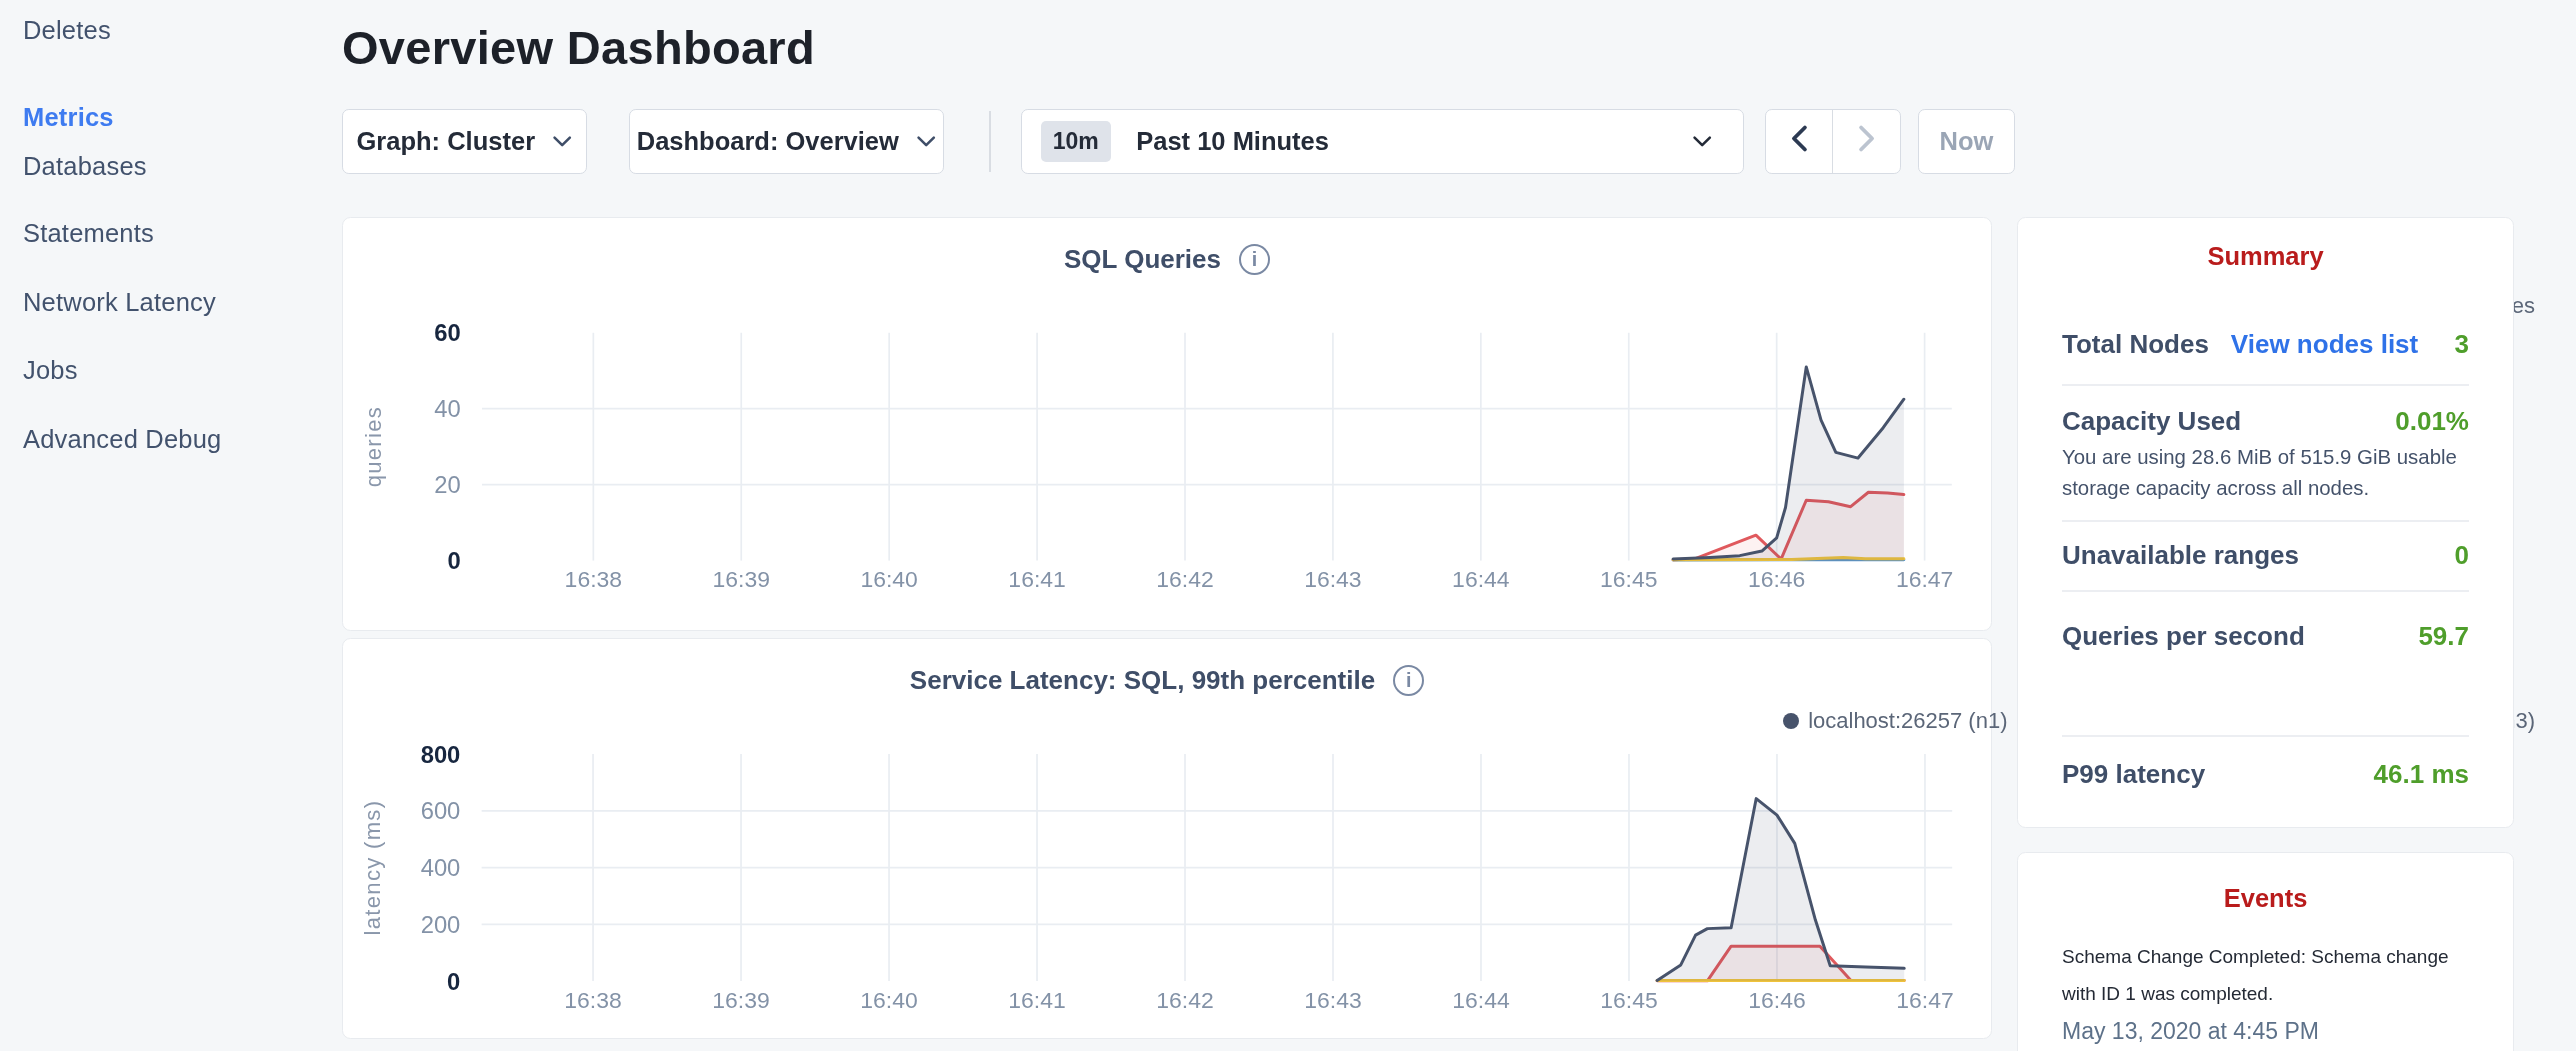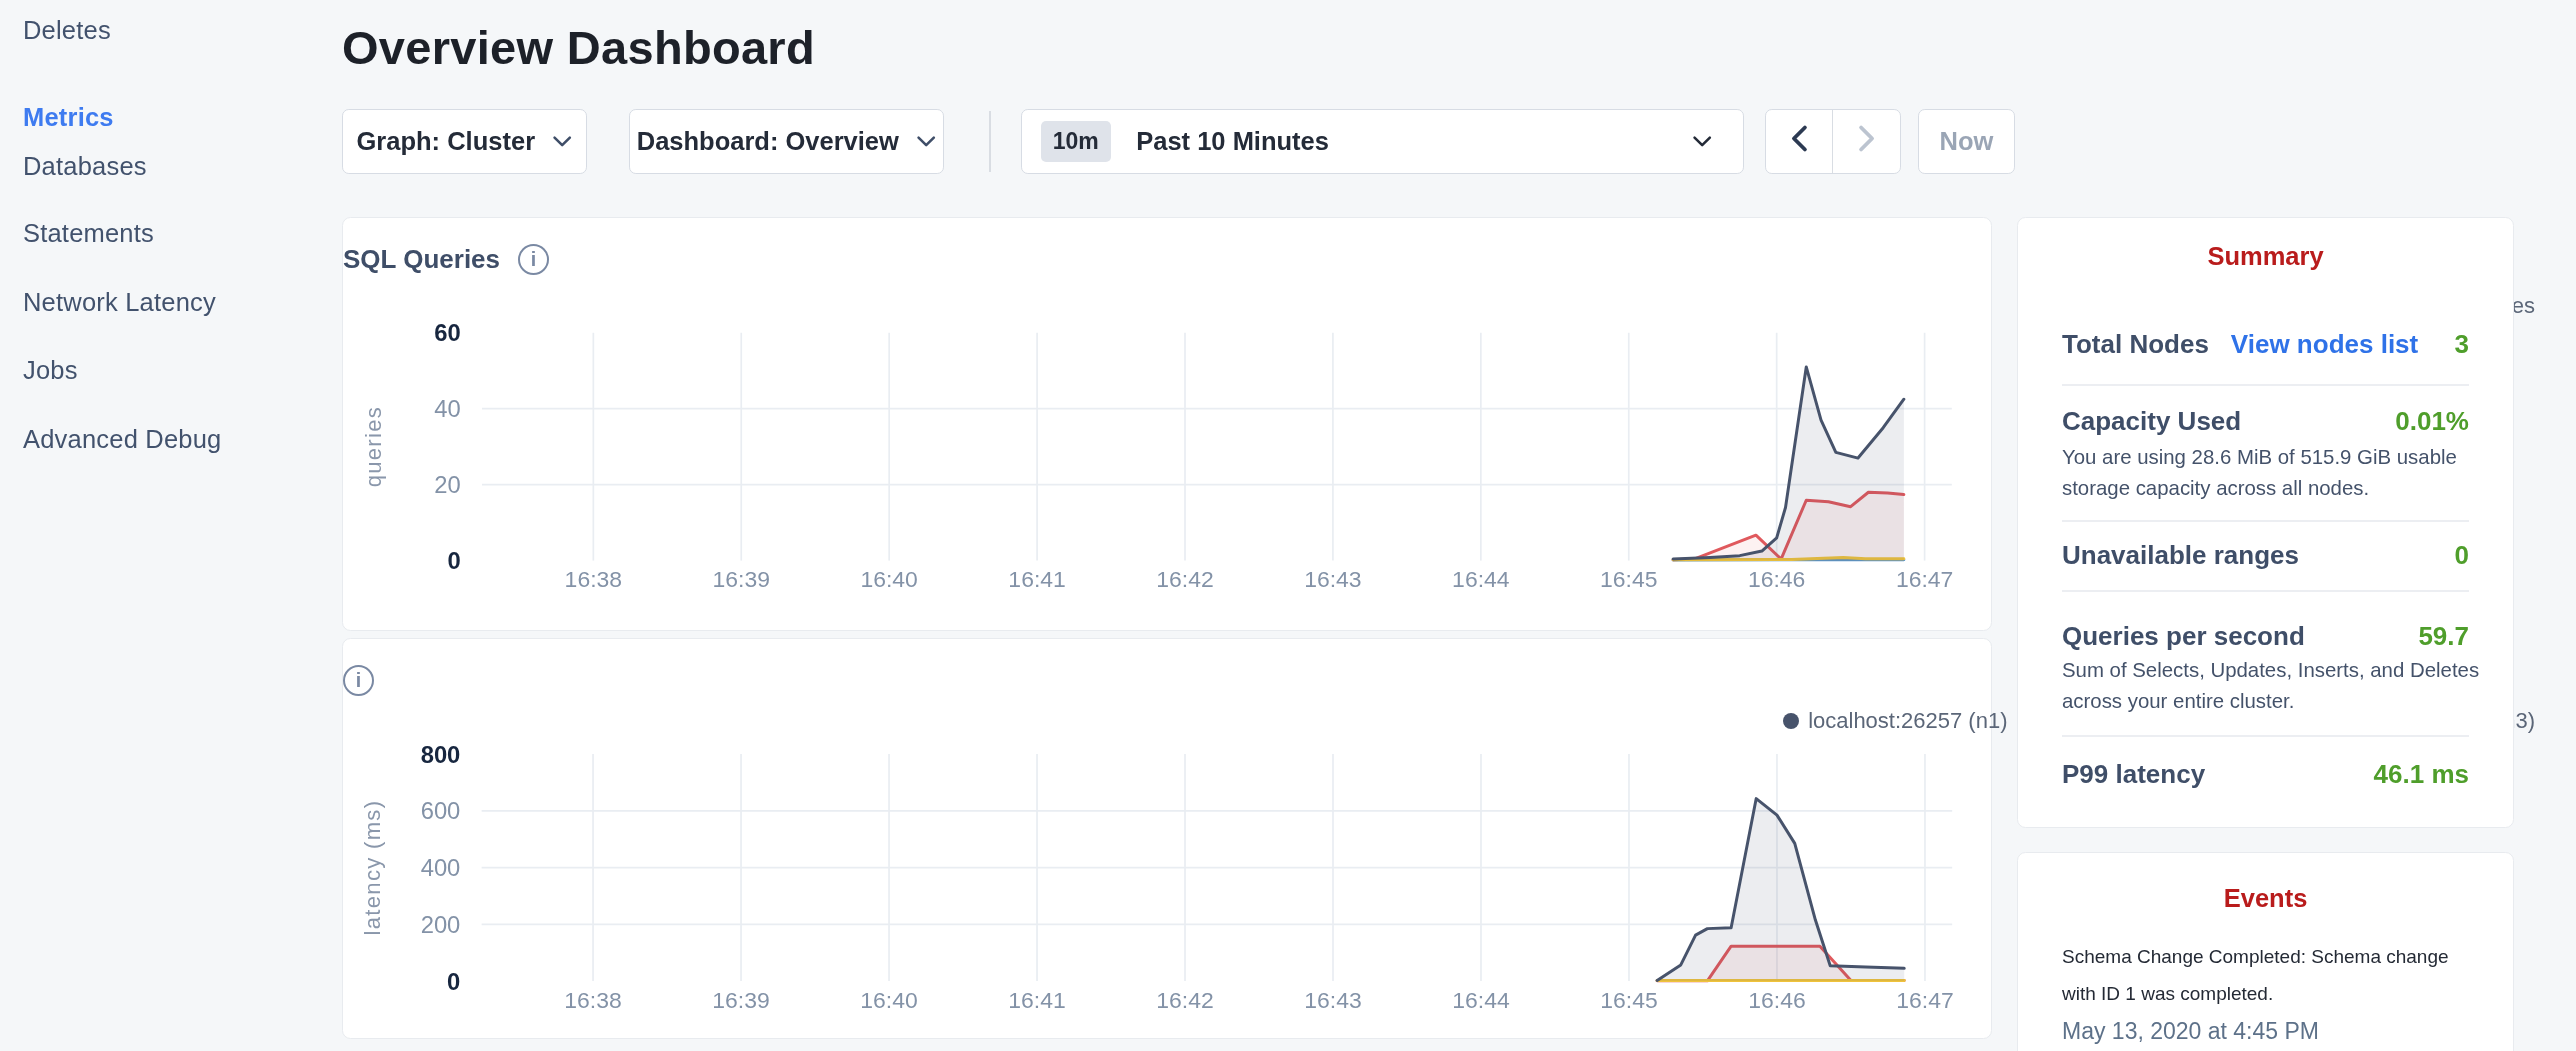--- a/index.html
+++ b/index.html
@@ -55,21 +55,21 @@
     position:absolute; background:#fff;
     border:1.7px solid #e8ebef; border-radius:8.5px;
   }
   .card-chart-sql { left:342px; top:217px; width:1650px; height:414px; }
   .card-chart-latency { left:342px; top:638px; width:1650px; height:401px; }
   .card-summary { left:2017px; top:217px; width:497px; height:611px; }
   .card-events { left:2017px; top:852px; width:497px; height:238px; }
   
   .chart-title-row {
     position:absolute; top:25.5px; left:0; right:0;
-    display:flex; align-items:center; justify-content:flex-start; gap:18px;
+    display:flex; align-items:center; justify-content:center; gap:18px;
   }
   .chart-title { font-size:26px; font-weight:700; color:#3f4e68; }
   .info-icon {
     width:31px; height:31px; border:2.1px solid #7a89a3; border-radius:50%;
     display:flex; align-items:center; justify-content:center;
     font-size:19.6px; font-weight:600; color:#7a89a3; font-style:normal;
   }
   .legend {
     position:absolute; right:41px;
     display:flex; align-items:center; gap:39px;
@@ -230,20 +230,21 @@
       <span>Inserts</span>
     </span>
   <span class="legend-item">
       <span class="legend-dot" style="background: rgb(84, 149, 206);"></span>
       <span>Deletes</span>
     </span>
 </div>
 
 <section class="card card-chart-latency">
   <div class="chart-title-row">
+    <span class="chart-title">Service Latency: SQL, 99th percentile</span>
     <span class="info-icon">i</span>
   </div>
   <svg id="chart-1" class="plot" width="1650" height="401" viewBox="0 0 1940 471">
       <line x1="294" y1="135" x2="294" y2="402" stroke="#e9edf2" stroke-width="2"></line>
       <text x="294" y="434" text-anchor="middle" fill="#8392a7" font-size="27">16:38</text>
       <line x1="468" y1="135" x2="468" y2="402" stroke="#e9edf2" stroke-width="2"></line>
       <text x="468" y="434" text-anchor="middle" fill="#8392a7" font-size="27">16:39</text>
       <line x1="642" y1="135" x2="642" y2="402" stroke="#e9edf2" stroke-width="2"></line>
       <text x="642" y="434" text-anchor="middle" fill="#8392a7" font-size="27">16:40</text>
       <line x1="816" y1="135" x2="816" y2="402" stroke="#e9edf2" stroke-width="2"></line>
@@ -312,21 +313,20 @@
   <div class="s-row" style="top:322px">
     <span class="s-label">Unavailable ranges</span>
     <span class="s-value">0</span>
   </div>
   <div class="s-divider" style="top:372px"></div>
 
   <div class="s-row" style="top:403px">
     <span class="s-label">Queries per second</span>
     <span class="s-value">59.7</span>
   </div>
-  <div class="s-subtext" style="top:437px">Sum of Selects, Updates, Inserts, and Deletes across your entire cluster.</div>
   <div class="s-divider" style="top:517px"></div>
 
   <div class="s-row" style="top:541px">
     <span class="s-label">P99 latency</span>
     <span class="s-value">46.1 ms</span>
   </div>
 </aside>
 
 <aside class="card card-events">
   <div class="panel-title" style="top:31px">Events</div>

